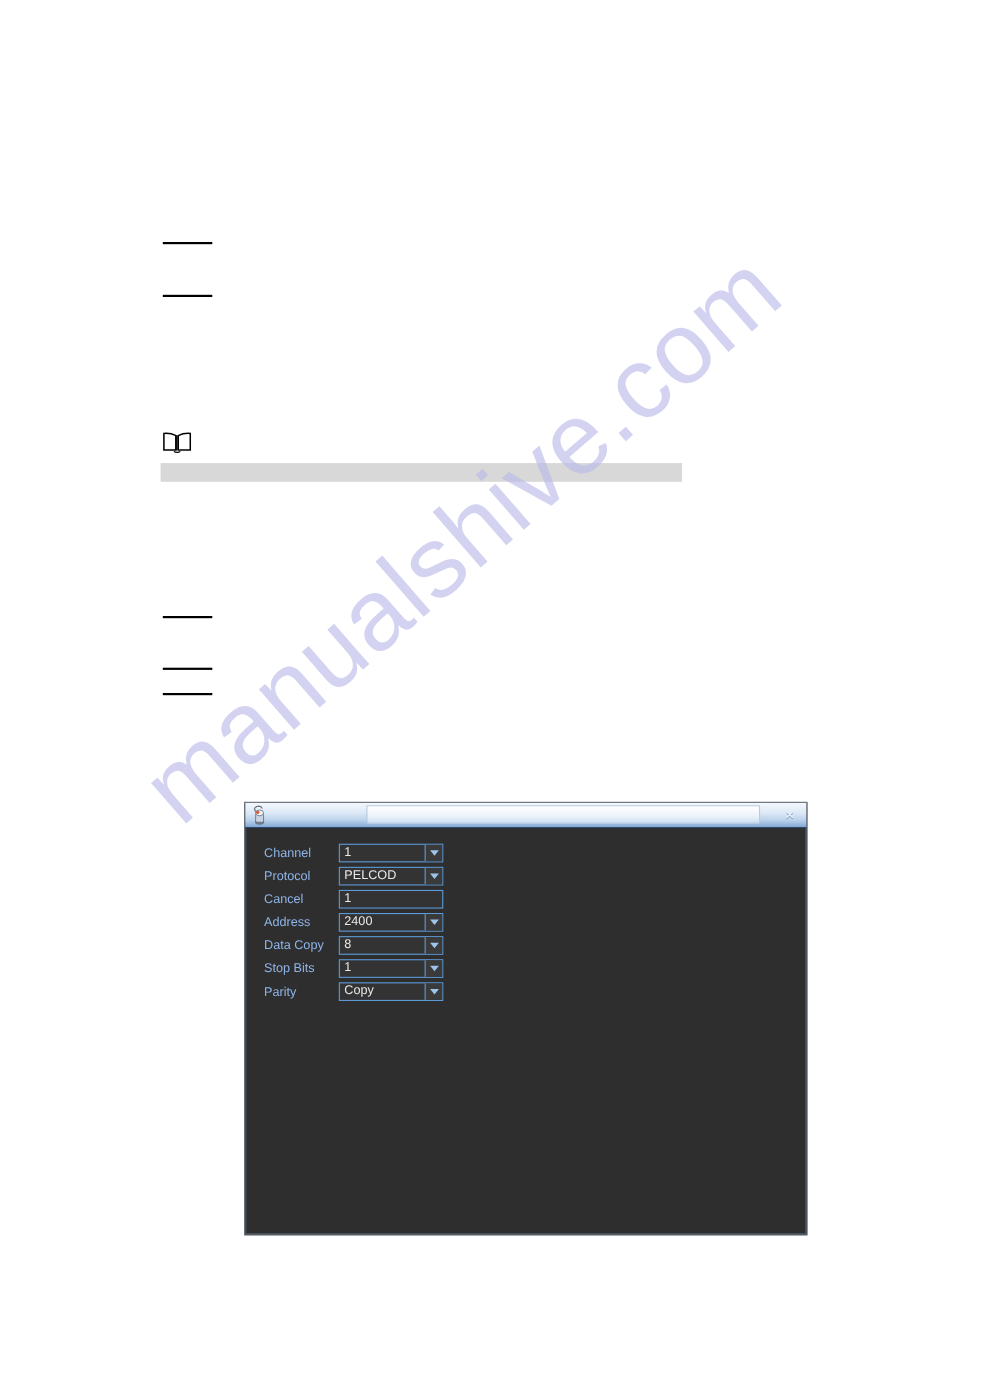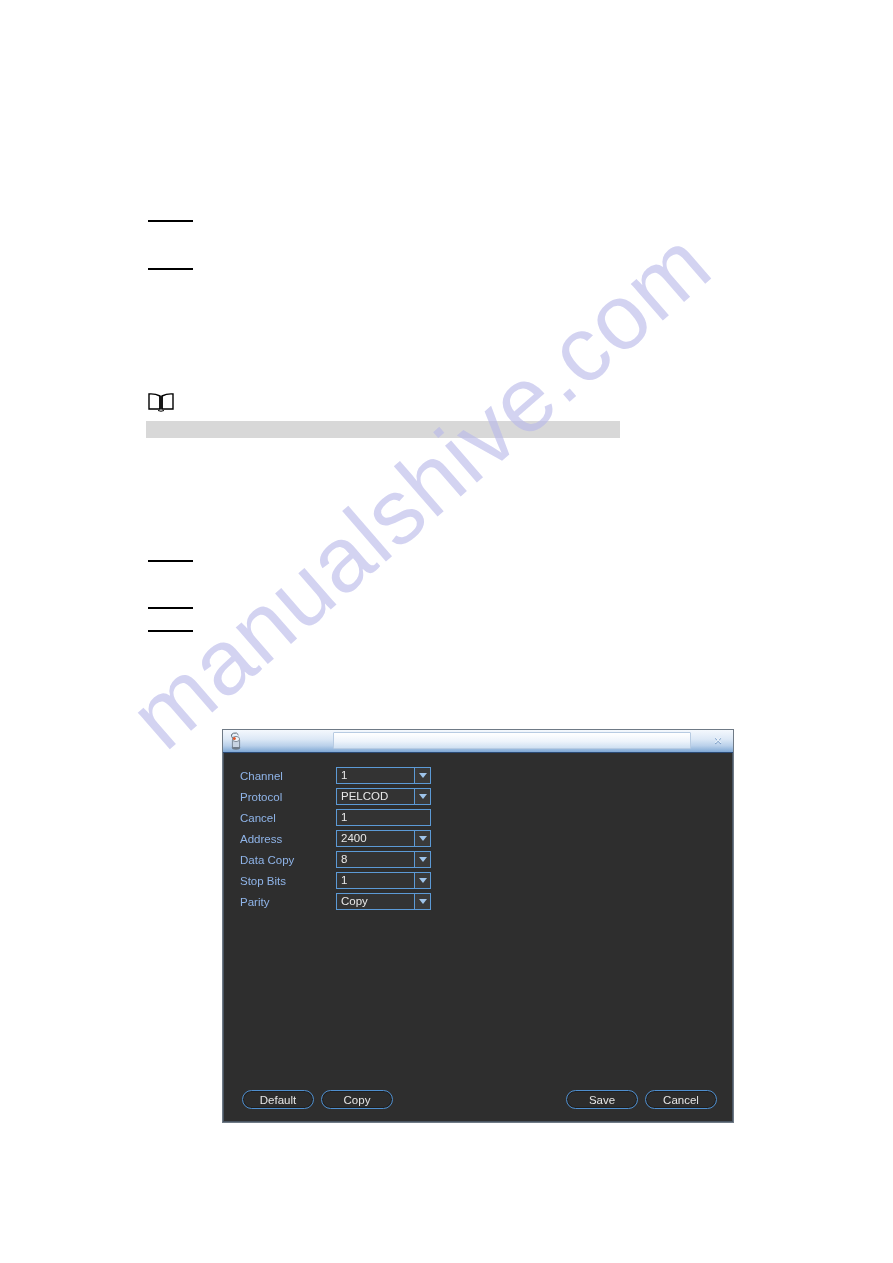--- a/index.html
+++ b/index.html
@@ -147,21 +147,20 @@
   .form {
     position: absolute;
     left: 16px;
     top: 12px;
   }
   .form-row {
     display: flex;
     align-items: center;
     height: 21px;
     margin-bottom: 0px;
-    gap: 28px;
   }
   .form-label {
     width: 62px;
     font-size: 11.5px;
     color: #8fb4e8;
     text-align: left;
     padding-right: 6px;
     white-space: nowrap;
   }
   .field {
@@ -334,23 +333,17 @@
           <div class="field">
             <span class="field-value">Copy</span>
             <span class="arrow-btn">
                 <i class="caret"></i>
               </span>
           </div>
         </div>
 
       </div>
 
-      <div class="btn-bar">
-        <div class="btn" id="btn-default">Default</div>
-        <div class="btn" id="btn-copy">Copy</div>
-        <div class="btn" id="btn-save">Save</div>
-        <div class="btn" id="btn-cancel">Cancel</div>
-      </div>
 
     </div>
   </div>
 
 </div>
 
 </body></html>

